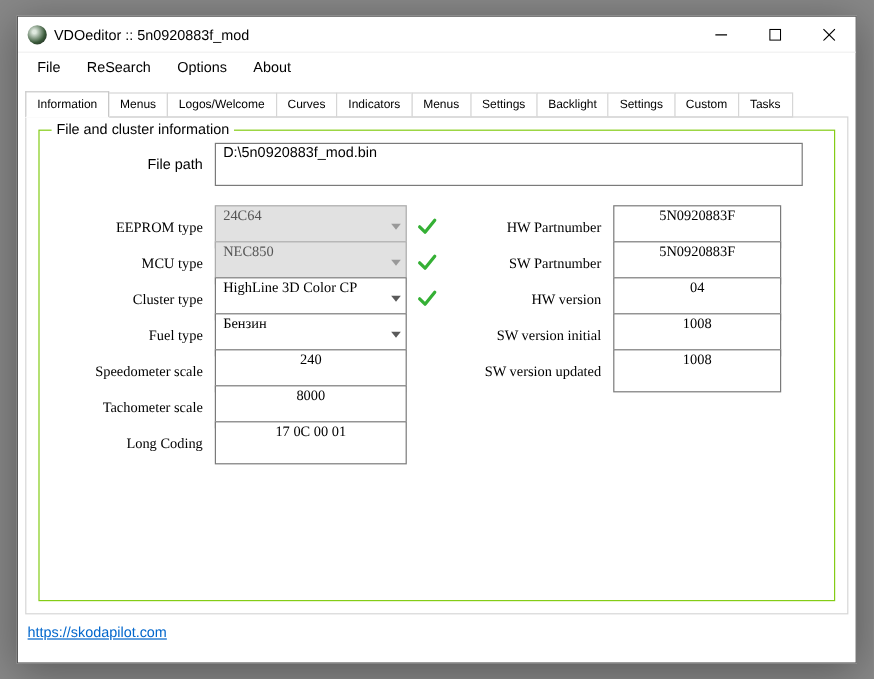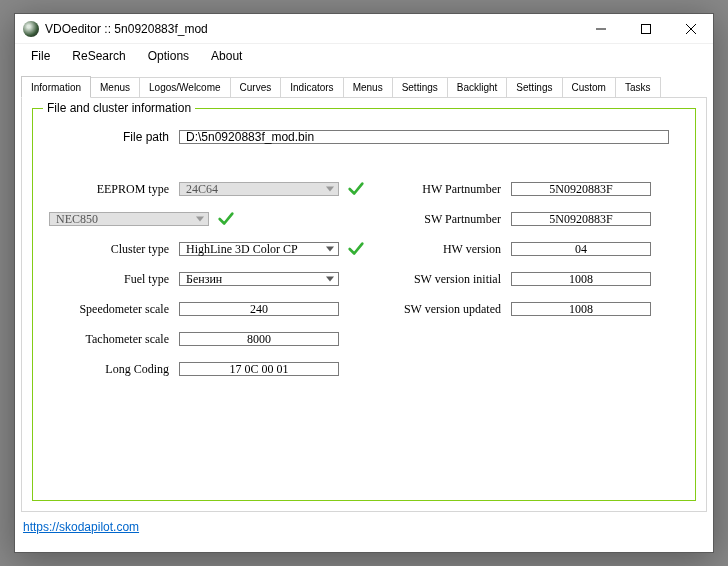--- a/index.html
+++ b/index.html
@@ -124,27 +124,27 @@
     width: 130px;
     text-align: right;
     padding-right: 10px;
     white-space: nowrap;
     color: #000;
   }
   .lbl.r2 {
     width: 122px;
   }
   .field {
-    height: 14px;
+    height: 36px;
     border: 1px solid #7a7a7a;
     background: #fff;
     padding: 0 6px;
     font-size: 12px;
     display: flex;
-    align-items: center;
+    align-items: flex-start;
     position: relative;
   }
   .w-file  { width: 490px; }
   .w-combo { width: 160px; padding-right: 20px; }
   .w-val   { width: 160px; justify-content: center; text-align: center; }
   .w-val2  { width: 140px; justify-content: center; text-align: center; }
   .field.disabled {
     background: #e1e1e1;
     border: 1px solid #adadad;
     color: #555;
@@ -240,20 +240,21 @@
               <span class="caret"></span>
             </div>
             <div class="check">
               <svg viewBox="0 0 20 20" width="18" height="18">
                     <path d="M3 10 L8 15 L17 4"></path>
                   </svg>
             </div>
           </div>
 
           <div class="row">
+            <div class="lbl">MCU type</div>
             <div class="field w-combo disabled">
               <span>NEC850</span>
               <span class="caret"></span>
             </div>
             <div class="check">
               <svg viewBox="0 0 20 20" width="18" height="18">
                     <path d="M3 10 L8 15 L17 4"></path>
                   </svg>
             </div>
           </div>

